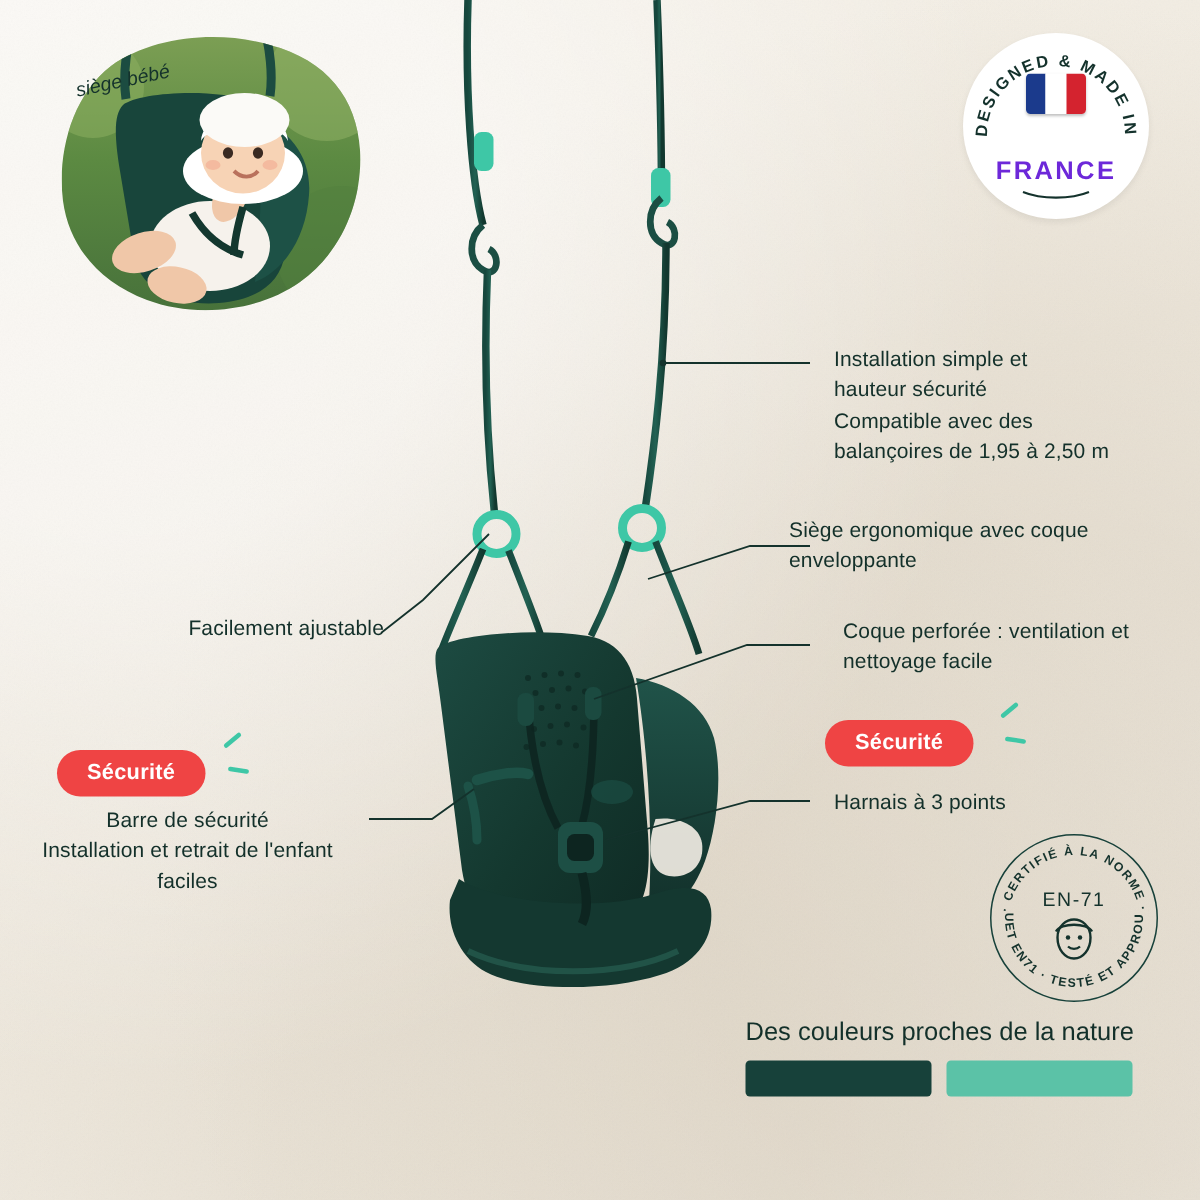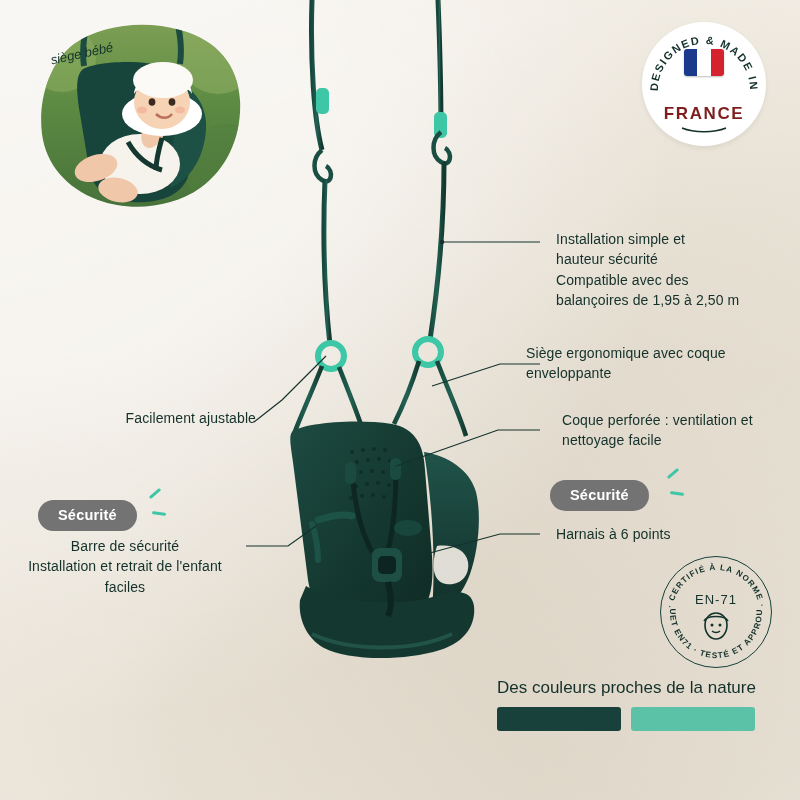--- a/index.html
+++ b/index.html
@@ -37,21 +37,21 @@
     color: #13302a;
     letter-spacing: .1px;
   }
   .callout.right { text-align: left; }
   .callout.left  { text-align: right; }
   .callout.center { text-align: center; }
 
   
   .pill {
     position: absolute;
-    background: #737373;
+    background: #ef4444;
     color: #fff;
     border-radius: 18px;
     padding: 7px 20px 8px;
     font-size: 14.5px;
     font-weight: bold;
     letter-spacing: .2px;
   }
   .spark {
     position: absolute;
     width: 14px; height: 3px;
@@ -82,21 +82,21 @@
   .flag .b { background: #1b3a8c; }
   .flag .w { background: #ffffff; }
   .flag .r { background: #d4232f; }
   .france-badge .fr-word {
     position: absolute;
     left: 0; right: 0; top: 82px;
     text-align: center;
     font-size: 17px;
     font-weight: bold;
     letter-spacing: 1.6px;
-    color: #7f1d1d;
+    color: #6d28d9;
   }
   .arc-text { position: absolute; left: 0; top: 0; width: 124px; height: 124px; }
   .arc-text text { font-family: "Liberation Sans", sans-serif; font-size: 11px; font-weight: bold; letter-spacing: 1.6px; fill: #14322c; }
 
   
   .en71 {
     position: absolute;
     left: 660px; top: 556px;
     width: 112px; height: 112px;
   }
@@ -359,21 +359,21 @@
   <div>Siège ergonomique avec coque</div>
   <div>enveloppante</div>
 </div>
 
 <div class="callout right" style="left:546px; top:410px; width:246px;margin-left:16px;">
   <div>Coque perforée : ventilation et</div>
   <div>nettoyage facile</div>
 </div>
 
 <div class="callout right" style="left:556px; top:524px; width:220px;">
-  <div>Harnais à 6 points</div>
+  <div>Harnais à 3 points</div>
 </div>
 
 <div class="callout left" style="left:56px; top:408px; width:200px;">
   <div>Facilement ajustable</div>
 </div>
 
 <div class="callout center" style="left:4px; top:536px; width:242px;">
   <div>Barre de sécurité</div>
   <div>Installation et retrait de l'enfant</div>
   <div>faciles</div>

